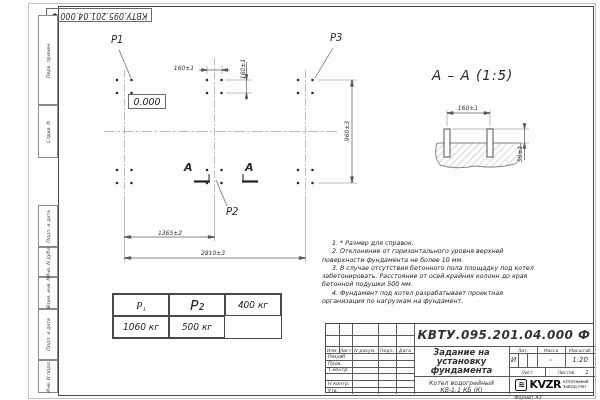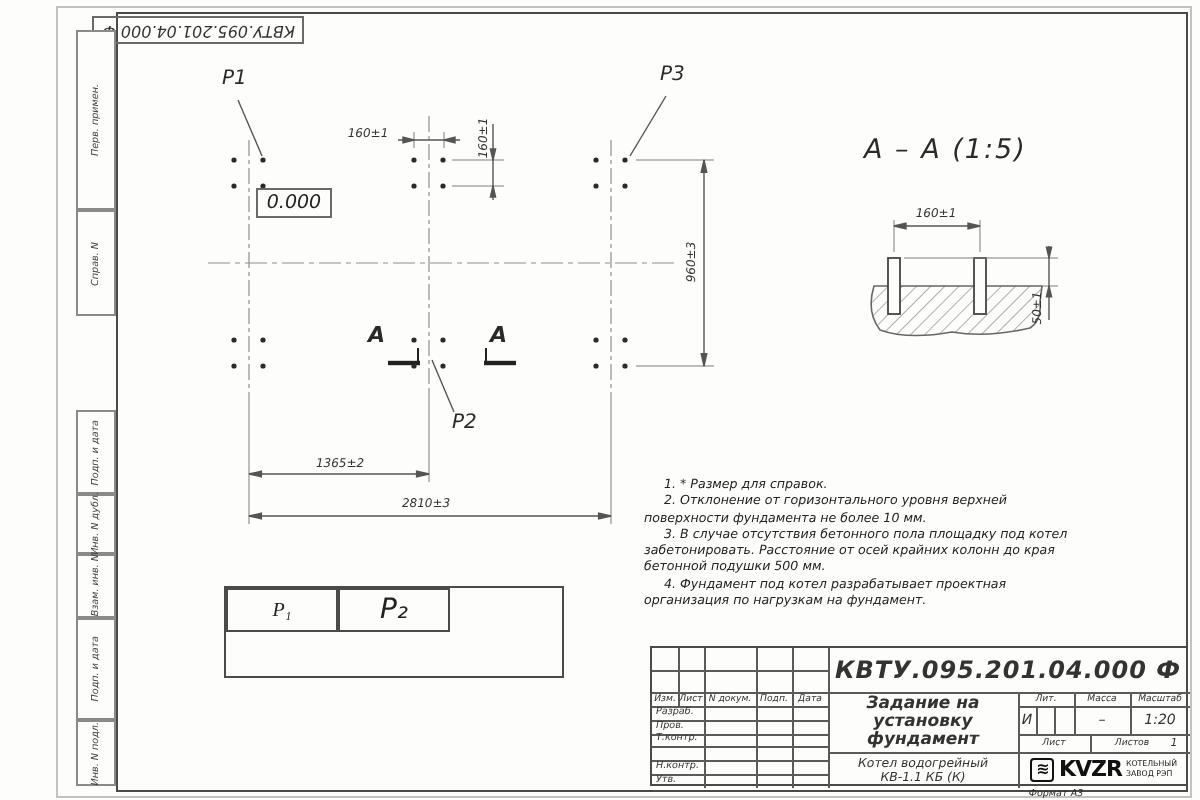--- a/index.html
+++ b/index.html
@@ -200,20 +200,23 @@
   <div id="notes">
     <p>1. * Размер для справок.</p>
     <p>2. Отклонение от горизонтального уровня верхней поверхности фундамента не более 10 мм.</p>
     <p>3. В случае отсутствия бетонного пола площадку под котел забетонировать. Расстояние от осей крайних колонн до края бетонной подушки 500 мм.</p>
     <p>4. Фундамент под котел разрабатывает проектная организация по нагрузкам на фундамент.</p>
   </div>
 
   <div id="loadtable">
     <div class="cell" style="font-size:10px;font-family:Liberation Serif, serif;">P₁</div>
     <div class="cell" style="font-size:14px;">P₂</div>
+    <div class="cell" style="font-size:9px;">400 кг</div>
+    <div class="cell" style="font-size:9px;">1060 кг</div>
+    <div class="cell" style="font-size:9px;">500 кг</div>
   </div>
 
   <div id="titleblock">
 
     <div class="hl" style="left:0;top:11px;width:88px;"></div>
     <div class="hl" style="left:0;top:22px;width:269px;"></div>
     <div class="hl" style="left:0;top:29px;width:88px;"></div>
     <div class="hl" style="left:183px;top:29px;width:86px;"></div>
     <div class="hl" style="left:0;top:36px;width:88px;"></div>
     <div class="hl" style="left:0;top:43px;width:88px;"></div>
@@ -241,21 +244,21 @@
     <span class="tc" style="left:39px;top:25.5px;">N докум.</span>
     <span class="tc" style="left:61px;top:25.5px;">Подп.</span>
     <span class="tc" style="left:79px;top:25.5px;">Дата</span>
     <span class="tl" style="left:2px;top:29.8px;">Разраб.</span>
     <span class="tl" style="left:2px;top:36.8px;">Пров.</span>
     <span class="tl" style="left:2px;top:43.4px;">Т.контр.</span>
     <span class="tl" style="left:2px;top:56.8px;">Н.контр.</span>
     <span class="tl" style="left:2px;top:63.8px;">Утв.</span>
     <span class="tc" style="left:135.5px;top:28px;font-size:8.5px;font-weight:600;">Задание на</span>
     <span class="tc" style="left:135.5px;top:37px;font-size:8.5px;font-weight:600;">установку</span>
-    <span class="tc" style="left:135.5px;top:46px;font-size:8.5px;font-weight:600;">фундамент</span>
+    <span class="tc" style="left:135.5px;top:46px;font-size:8.5px;font-weight:600;">фундамента</span>
     <span class="tc" style="left:135.5px;top:57.5px;font-size:6.2px;">Котел водогрейный</span>
     <span class="tc" style="left:135.5px;top:65px;font-size:6.2px;">КВ-1.1 КБ (К)</span>
     <span class="tc" style="left:197px;top:25.5px;">Лит.</span>
     <span class="tc" style="left:225px;top:25.5px;">Масса</span>
     <span class="tc" style="left:254px;top:25.5px;">Масштаб</span>
     <span class="tc" style="left:187.5px;top:36px;font-size:7px;">И</span>
     <span class="tc" style="left:225px;top:36px;font-size:7px;">–</span>
     <span class="tc" style="left:254px;top:36px;font-size:7px;">1:20</span>
     <span class="tc" style="left:201px;top:47.5px;">Лист</span>
     <span class="tc" style="left:240px;top:47.5px;">Листов</span>

